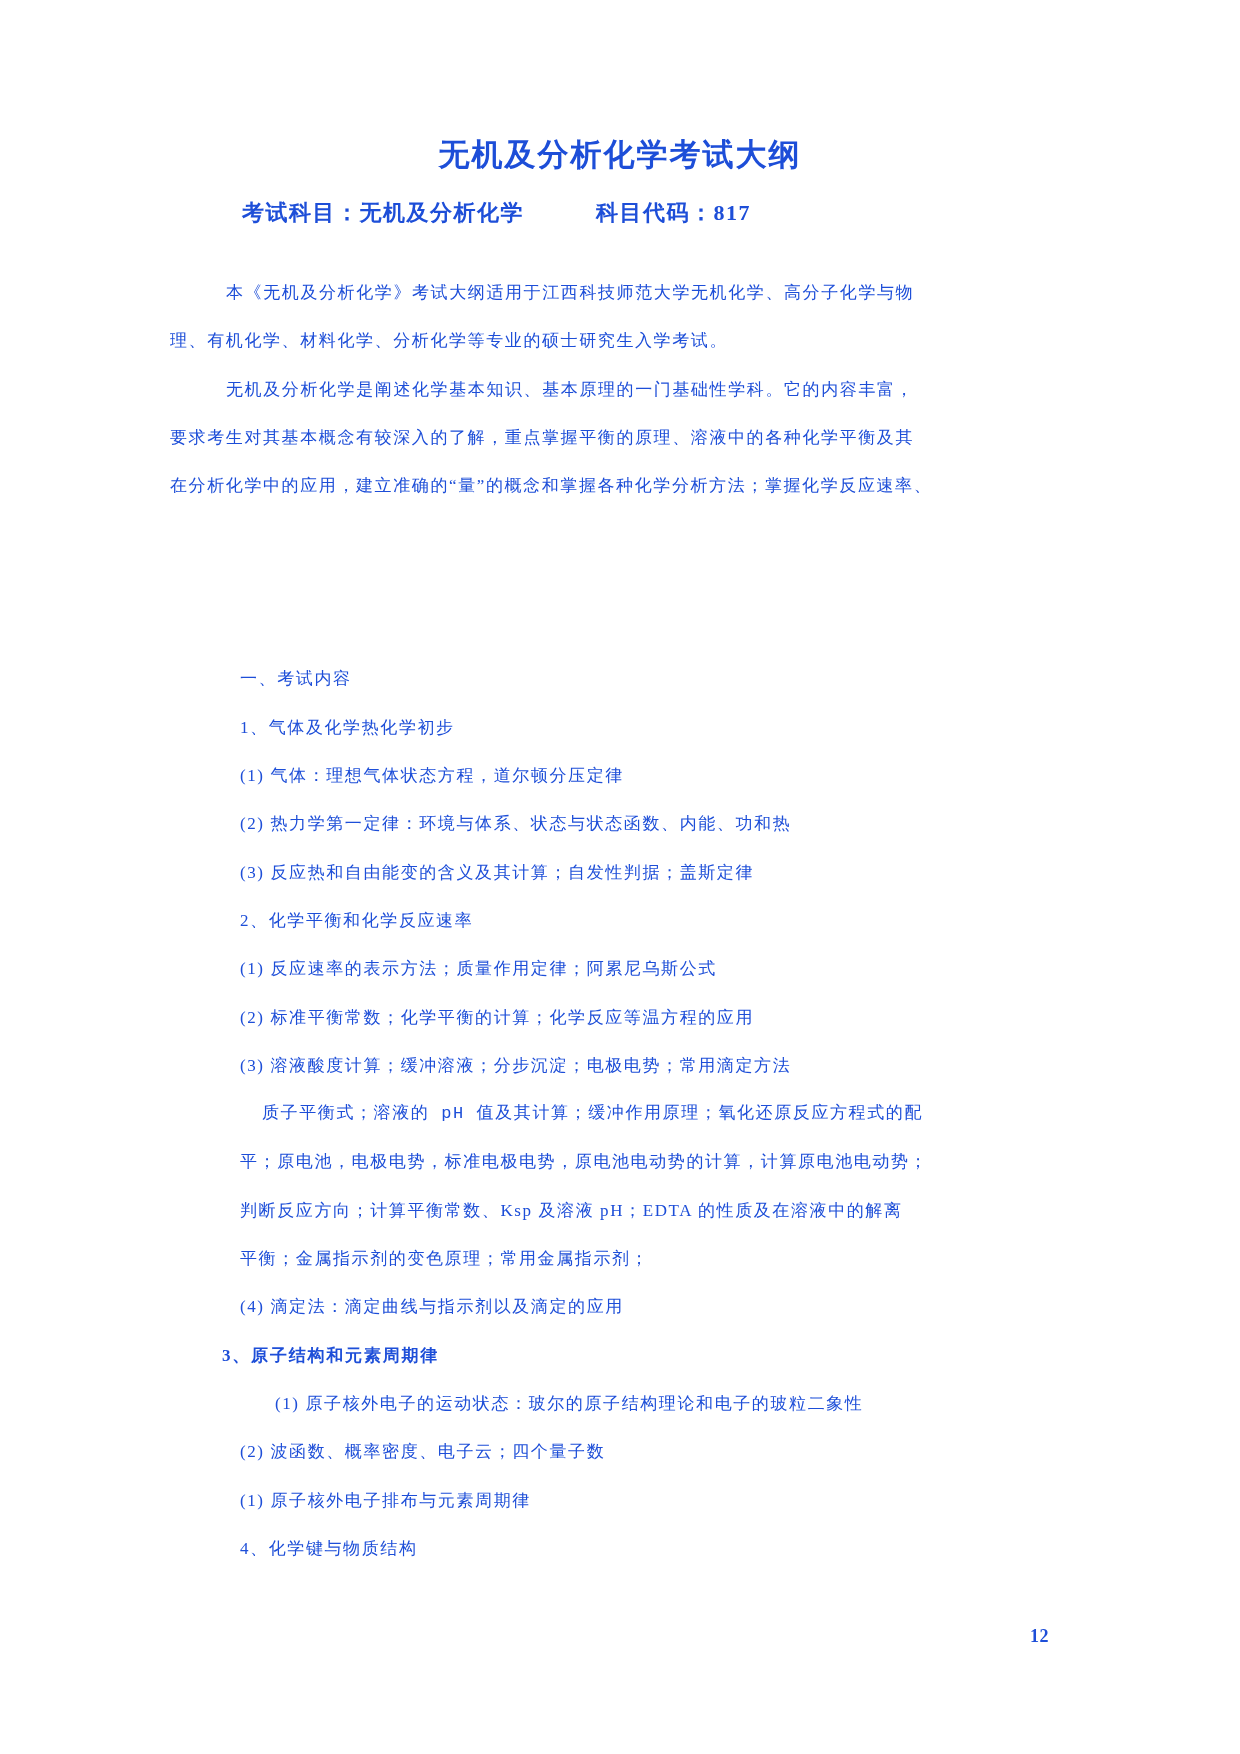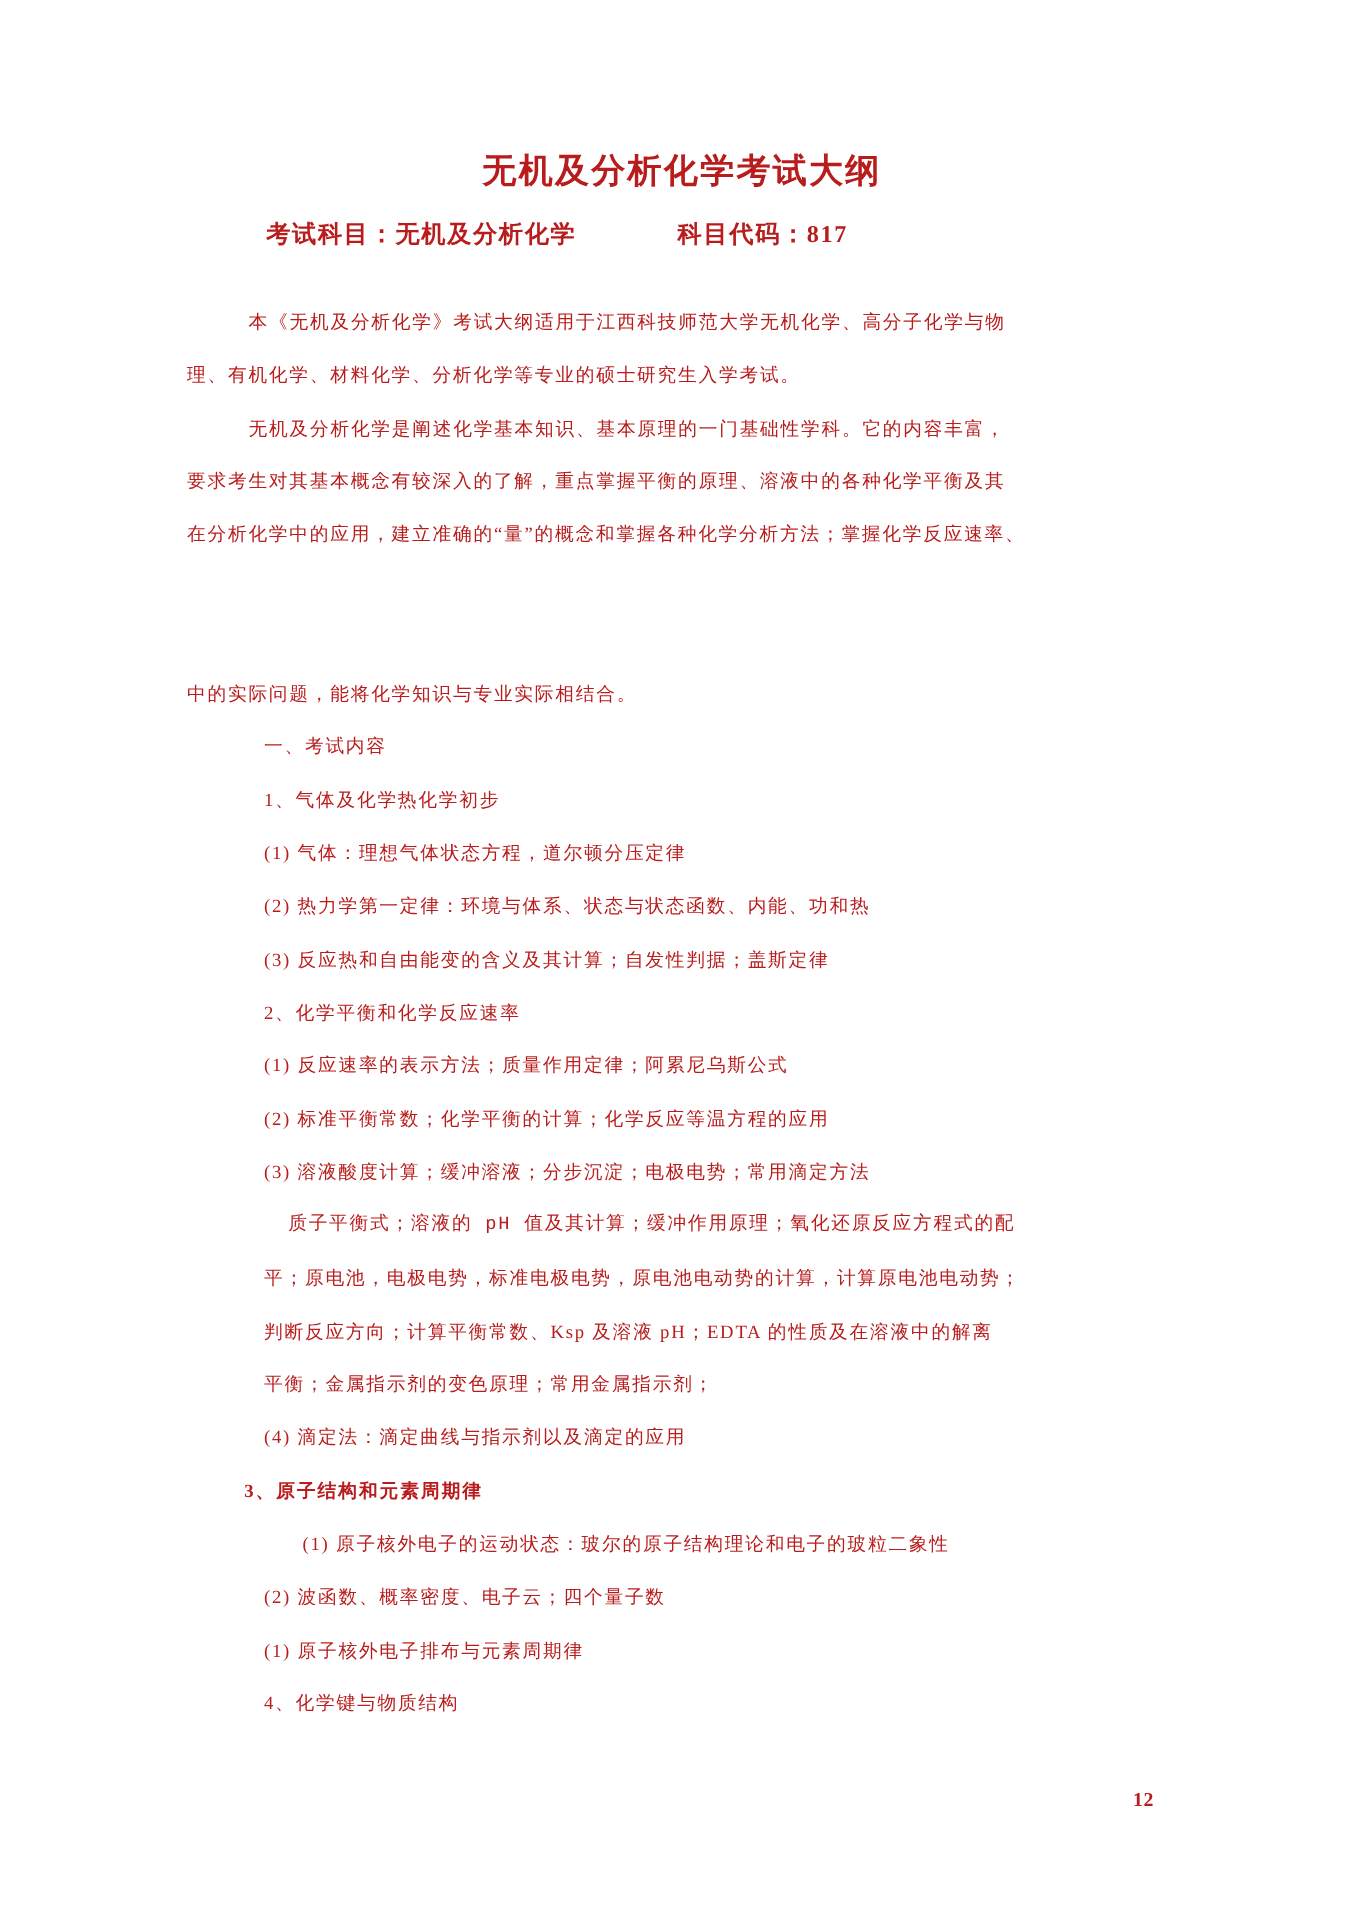--- a/index.html
+++ b/index.html
@@ -3,21 +3,21 @@
 <meta charset="utf-8">
 <style>
   html, body { margin: 0; padding: 0; background: #e8e8e8; }
   .page {
     position: relative;
     width: 1240px;
     height: 1754px;
     background: #ffffff;
     margin: 0 auto;
     font-family: "Liberation Serif", "DejaVu Serif", serif;
-    color: #b91c1c;
+    color: #1d4ed8;
     overflow: hidden;
   }
   .doc-title {
     position: absolute;
     left: 0;
     top: 134px;
     width: 1240px;
     margin: 0;
     text-align: center;
     font-size: 31px;
@@ -28,21 +28,21 @@
   .subject-row {
     position: absolute;
     left: 242px;
     top: 198px;
     font-size: 22px;
     font-weight: bold;
     letter-spacing: 1.5px;
     white-space: nowrap;
     line-height: 30px;
   }
-  .subject-row .code { margin-left: 92px; }
+  .subject-row .code { margin-left: 72px; }
   .doc-body {
     position: absolute;
     left: 0; top: 0;
     width: 1240px; height: 1754px;
   }
   .line {
     position: absolute;
     font-size: 17px;
     letter-spacing: 1.6px;
     line-height: 30px;
@@ -67,21 +67,20 @@
   <div class="subject-row">
     <span>考试科目：无机及分析化学</span><span class="code">科目代码：817</span>
   </div>
 
   <div class="doc-body" id="doc-body">
       <div class="line" style="left: 226px; top: 278px;">本《无机及分析化学》考试大纲适用于江西科技师范大学无机化学、高分子化学与物</div>
       <div class="line" style="left: 170px; top: 326px;">理、有机化学、材料化学、分析化学等专业的硕士研究生入学考试。</div>
       <div class="line" style="left: 226px; top: 375px;">无机及分析化学是阐述化学基本知识、基本原理的一门基础性学科。它的内容丰富，</div>
       <div class="line" style="left: 170px; top: 423px;">要求考生对其基本概念有较深入的了解，重点掌握平衡的原理、溶液中的各种化学平衡及其</div>
       <div class="line" style="left: 170px; top: 471px;">在分析化学中的应用，建立准确的“量”的概念和掌握各种化学分析方法；掌握化学反应速率、</div>
-      <div class="line" style="left: 170px; top: 616px;">中的实际问题，能将化学知识与专业实际相结合。</div>
       <div class="line" style="left: 240px; top: 664px;">一、考试内容</div>
       <div class="line" style="left: 240px; top: 713px;">1、气体及化学热化学初步</div>
       <div class="line" style="left: 240px; top: 761px;">(1) 气体：理想气体状态方程，道尔顿分压定律</div>
       <div class="line" style="left: 240px; top: 809px;">(2) 热力学第一定律：环境与体系、状态与状态函数、内能、功和热</div>
       <div class="line" style="left: 240px; top: 858px;">(3) 反应热和自由能变的含义及其计算；自发性判据；盖斯定律</div>
       <div class="line" style="left: 240px; top: 906px;">2、化学平衡和化学反应速率</div>
       <div class="line" style="left: 240px; top: 954px;">(1) 反应速率的表示方法；质量作用定律；阿累尼乌斯公式</div>
       <div class="line" style="left: 240px; top: 1003px;">(2) 标准平衡常数；化学平衡的计算；化学反应等温方程的应用</div>
       <div class="line" style="left: 240px; top: 1051px;">(3) 溶液酸度计算；缓冲溶液；分步沉淀；电极电势；常用滴定方法</div>
       <div class="line" style="left: 262px; top: 1099px; font-family: Liberation Mono, monospace;">质子平衡式；溶液的 pH 值及其计算；缓冲作用原理；氧化还原反应方程式的配</div>

